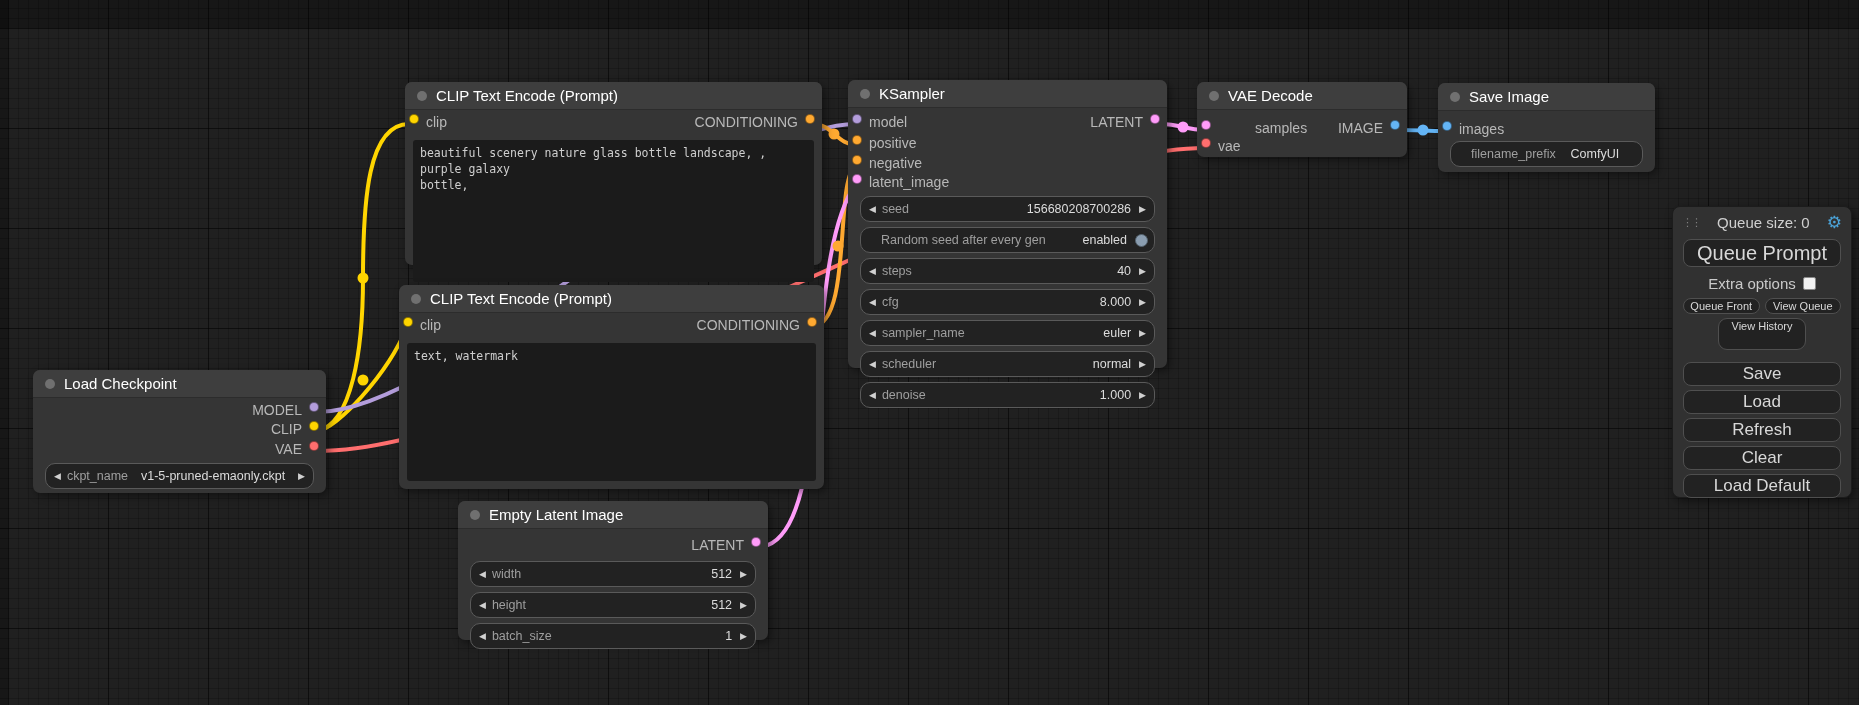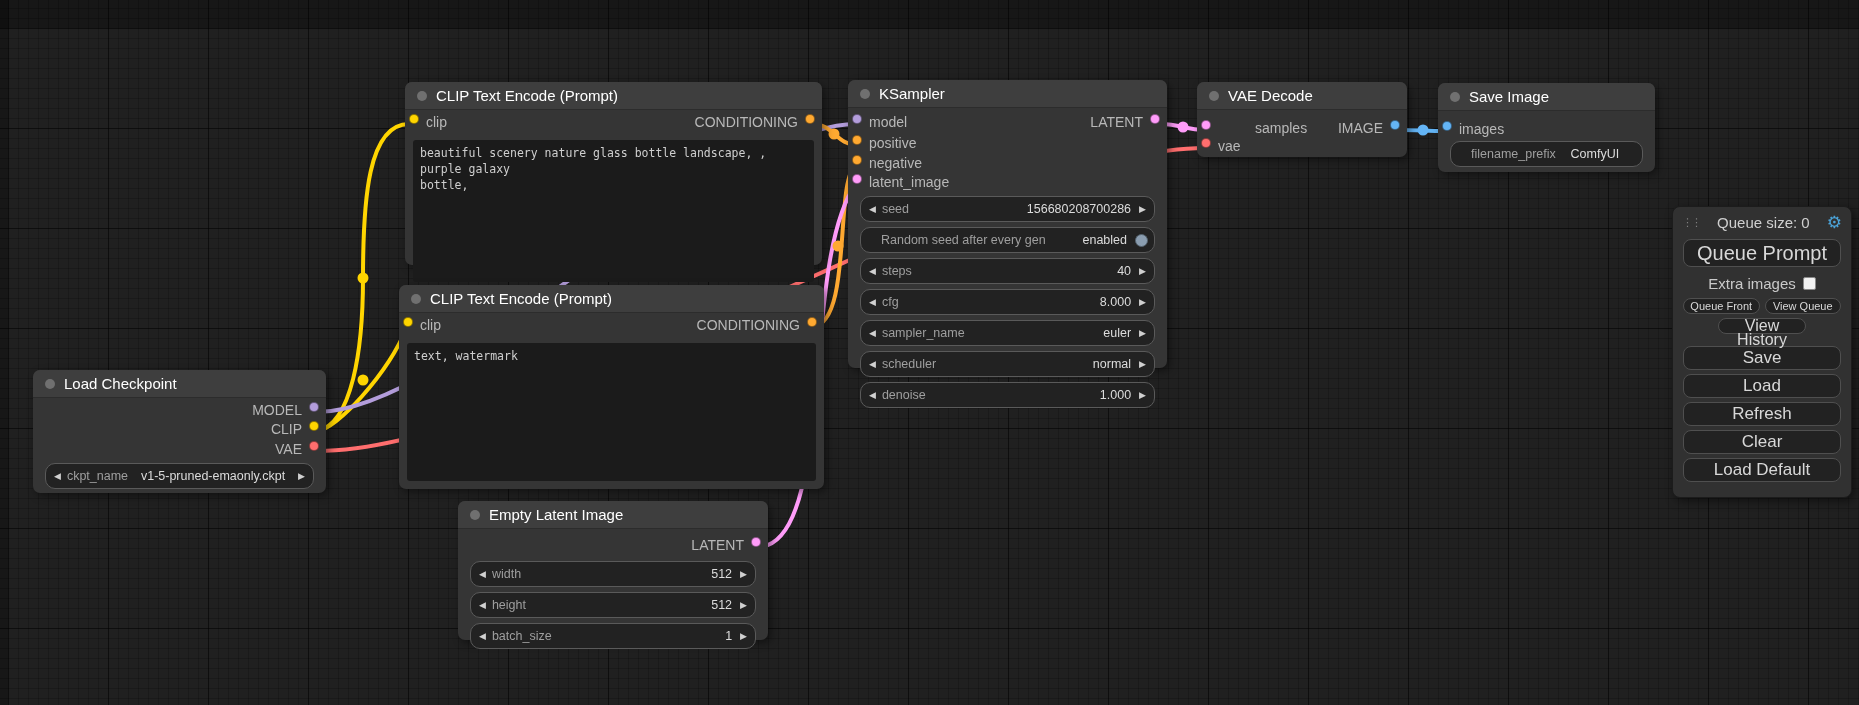--- a/index.html
+++ b/index.html
@@ -51,21 +51,21 @@
   .gear{flex:none;color:#4ba3d8;font-size:17px;line-height:17px;cursor:pointer;}
   .btn{background:#222;border:1px solid #4f4f4f;border-radius:8px;color:#d8d8d8;
         text-align:center;cursor:pointer;box-sizing:border-box;}
   .qprompt{margin:8px 10px 0;height:28px;line-height:26px;font-size:20px;}
   .extra{margin-top:8px;display:flex;justify-content:center;align-items:center;gap:7px;
         font-size:15px;color:#c9c9c9;}
   .checkbox{width:13px;height:13px;background:#f2f2f2;border:1px solid #8a8a8a;border-radius:2px;box-sizing:border-box;}
   .smallrow{margin:6px 10px 0;display:flex;gap:5px;}
   .sbtn{flex:1;height:16px;line-height:14px;font-size:11px;border-radius:9px;}
   .vhwrap{display:flex;justify-content:center;margin-top:4px;}
-  .vh{width:88px;height:16px;line-height:14px;font-size:16px;border-radius:9px;}
+  .vh{width:88px;height:32px;line-height:14px;font-size:11px;border-radius:9px;}
   .bigstack{margin:12px 10px 0;}
   .bigbtn{height:24px;line-height:22px;font-size:17px;margin-bottom:4px;}
 </style>
 </head>
 <body>
 
 <div id="stage">
   <div id="topband"></div>
   <div id="leftband"></div>
 
@@ -287,21 +287,21 @@
   </div>
 
   <div class="menu">
     <div class="mhead">
       <span class="mhandle">⋮⋮</span>
       <span class="mtitle">Queue size: 0</span>
       <span class="gear">⚙</span>
     </div>
     <div class="btn qprompt">Queue Prompt</div>
     <div class="extra">
-      <span>Extra images</span>
+      <span>Extra options</span>
       <span class="checkbox"></span>
     </div>
     <div class="smallrow">
       <div class="btn sbtn">Queue Front</div>
       <div class="btn sbtn">View Queue</div>
     </div>
     <div class="vhwrap">
       <div class="btn vh">View History</div>
     </div>
     <div class="bigstack">

